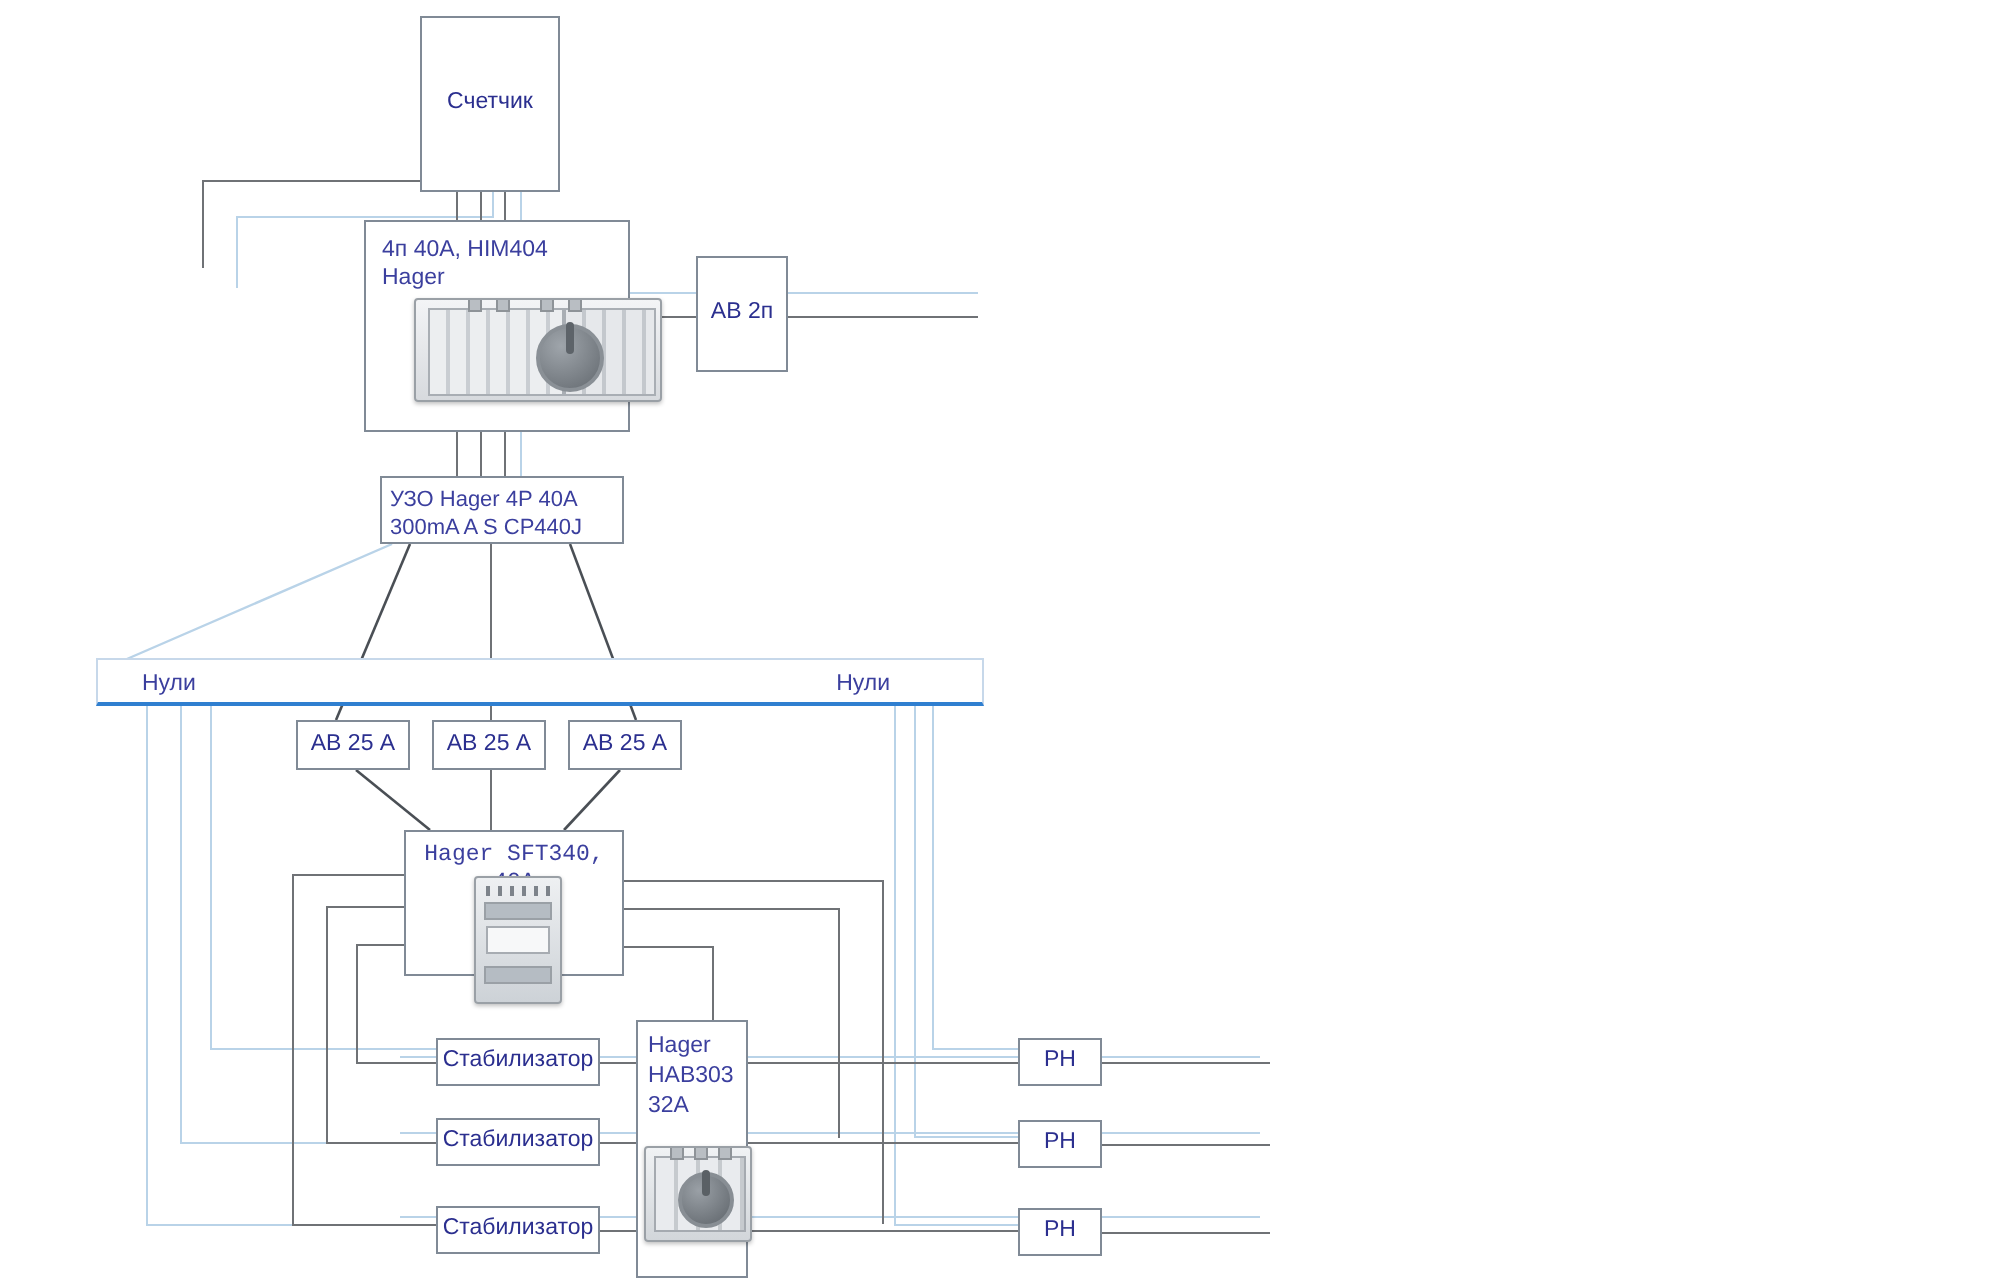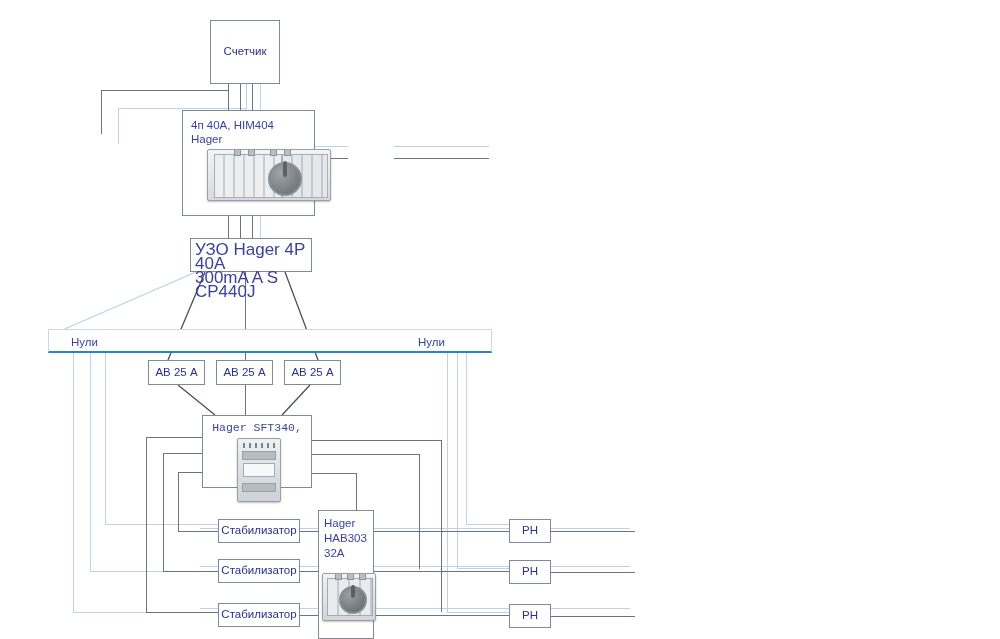--- a/index.html
+++ b/index.html
@@ -225,43 +225,46 @@
 
     <line x1="205" y1="272" x2="168" y2="360" stroke="#4a4f55" stroke-width="1.3"></line>
     <line x1="285" y1="272" x2="318" y2="360" stroke="#4a4f55" stroke-width="1.3"></line>
 
     <line x1="196" y1="272" x2="60" y2="331" stroke="#b9d3e8" stroke-width="1.2"></line>
 
     <line x1="178" y1="385" x2="215" y2="415" stroke="#4a4f55" stroke-width="1.3"></line>
     <line x1="310" y1="385" x2="282" y2="415" stroke="#4a4f55" stroke-width="1.3"></line>
   </svg>
 
-  <div class="blk center" style="left:210px;top:20px;width:70px;height:64px;">
+  <div class="blk center" style="left:210px;top:8px;width:70px;height:88px;">
     <span>Счетчик</span>
   </div>
 
 
   <div class="blk" style="left:182px;top:110px;width:133px;height:106px;">
     <span class="lbl" style="top:8px;left:8px;right:8px;text-align:left;white-space:pre-line;">4п 40A, HIM404
 Hager</span>
     <div class="dev him404" style="left:24px;top:38px;">
       <div class="poles"></div>
       <div class="poles2"></div>
       <div class="term" style="left:26px;"></div>
       <div class="term" style="left:40px;"></div>
       <div class="term" style="left:62px;"></div>
       <div class="term" style="left:76px;"></div>
       <div class="knob"></div>
     </div>
   </div>
 
+  <div class="blk center" style="left:348px;top:128px;width:46px;height:58px;">
+    <span>АВ 2п</span>
+  </div>
 
 
   <div class="blk" style="left:190px;top:238px;width:122px;height:34px;">
-    <span class="lbl" style="top:4px;left:4px;right:2px;text-align:left;white-space:pre-line;font-size:17px;line-height:14px;">УЗО Hager 4P 40A
+    <span class="lbl" style="top:4px;left:4px;right:2px;text-align:left;white-space:pre-line;font-size:11px;line-height:14px;">УЗО Hager 4P 40A
 300mA A S CP440J</span>
   </div>
 
   <div class="bus" style="left:48px;top:329px;width:444px;height:24px;">
     <span class="lbl" style="left:22px;">Нули</span>
     <span class="lbl" style="right:46px;">Нули</span>
   </div>
 
   <div class="blk center" style="left:148px;top:360px;width:57px;height:25px;">
     <span>АВ 25 А</span>

